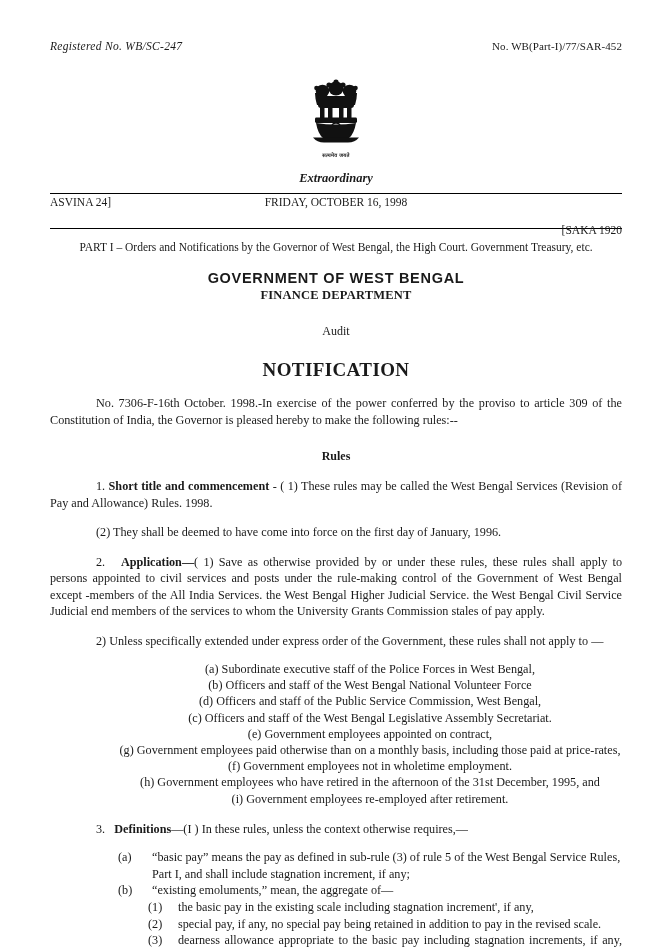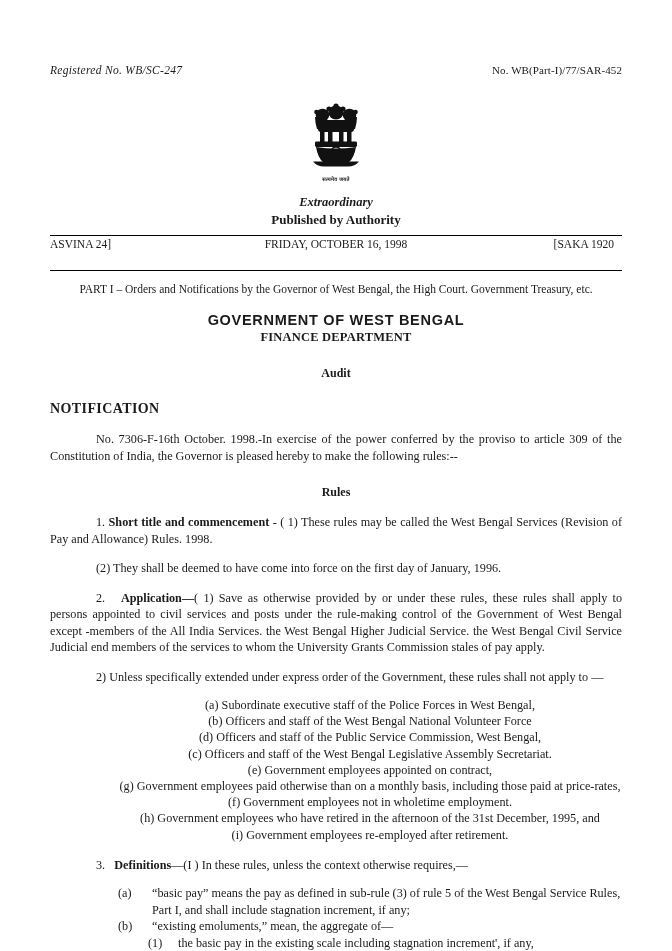--- a/index.html
+++ b/index.html
@@ -21,21 +21,21 @@
     box-sizing: border-box;
     padding: 0 50px;
     overflow: hidden;
   }
 
   
   .reg-row {
     display: flex;
     justify-content: space-between;
     align-items: baseline;
-    padding-top: 64px;
+    padding-top: 40px;
     font-size: 11.5px;
   }
   .reg-left {
     font-style: italic;
     letter-spacing: 0.3px;
   }
   .reg-right {
     font-size: 11px;
     letter-spacing: 0.1px;
   }
@@ -86,21 +86,21 @@
   }
   .date-bar .db-left,
   .date-bar .db-right,
   .date-bar .db-center {
     position: absolute;
     top: 2px;
     font-size: 11.5px;
     white-space: nowrap;
   }
   .date-bar .db-left  { left: 0; }
-  .date-bar .db-right { right: 8px; }
+  .date-bar .db-right { right: 0; margin-top: 28px; }
   .date-bar .db-center {
     left: 0; right: 0;
     text-align: center;
   }
 
   
   .part-line {
     margin-top: 12px;
     text-align: center;
     font-size: 11.5px;
@@ -118,27 +118,28 @@
   .dept-title {
     margin-top: 2px;
     text-align: center;
     font-weight: bold;
     font-size: 12.5px;
     letter-spacing: 0.2px;
   }
   .audit-title {
     margin-top: 21px;
     text-align: center;
-    font-weight: bold;
+    font-weight: normal;
     font-size: 12px;
   }
   .notif-title {
     margin-top: 20px;
-    font-weight: bold;
-    font-size: 14px;
+    text-align: center;
+    font-weight: bold;
+    font-size: 19px;
     letter-spacing: 0.4px;
   }
   .rules-title {
     margin-top: 21px;
     text-align: center;
     font-weight: bold;
     font-size: 12px;
   }
 
   
@@ -257,21 +258,20 @@
 
           <path d="M9 44 q2 11 7 15 h26 q5 -4 7 -15 q-20 3 -40 0 z"></path>
           <path d="M6 58.5 h46 q-4 5 -11 5 h-24 q-7 0 -11 -5 z"></path>
         </g>
       </svg>
     </span>
     <span class="emblem-motto">सत्यमेव जयते</span>
   </div>
 
   <div class="extraordinary">Extraordinary</div>
-  <div class="published">Published by Authority</div>
 
   <div class="date-bar">
     <span class="db-left">ASVINA 24]</span>
     <span class="db-center">FRIDAY,  OCTOBER 16,  1998</span>
     <span class="db-right">[SAKA 1920</span>
   </div>
 
   <div class="part-line">PART I – Orders and Notifications by the Governor of West Bengal, the High Court. Government Treasury, etc.</div>
 
   <div class="gov-title">GOVERNMENT OF WEST BENGAL</div>

